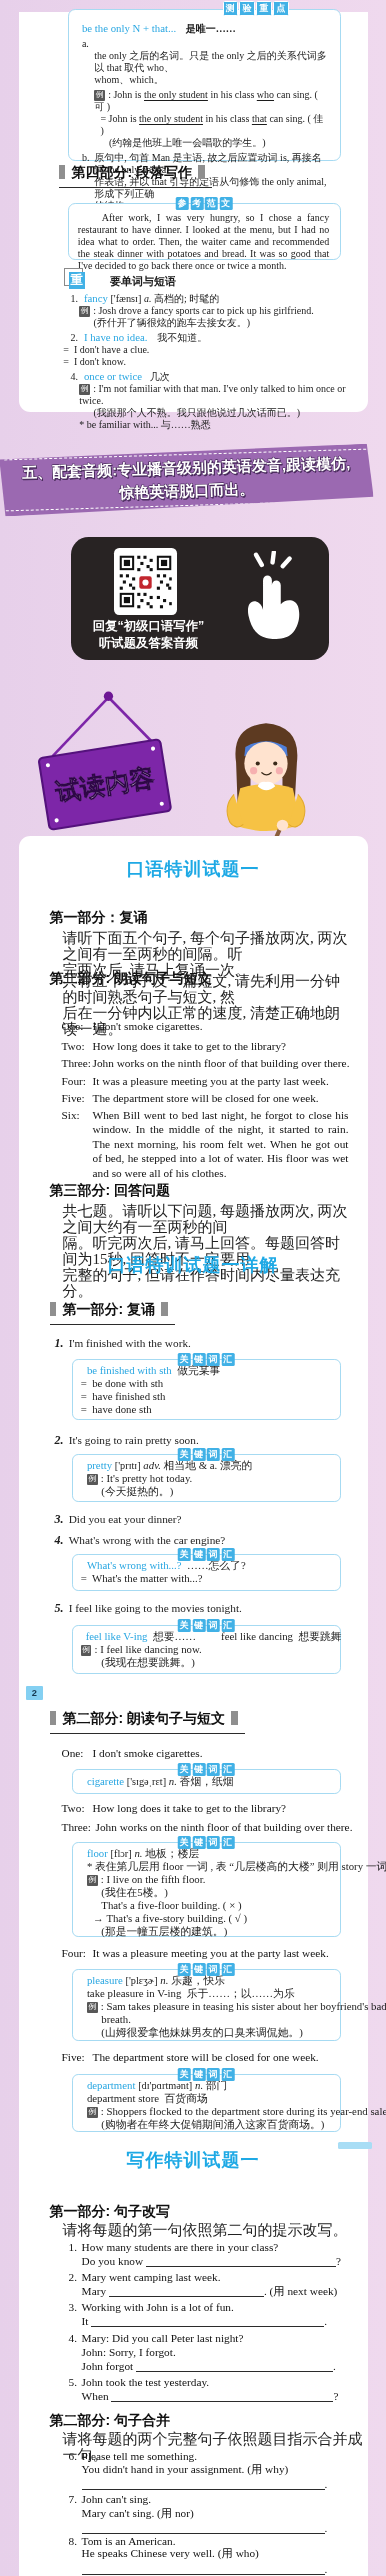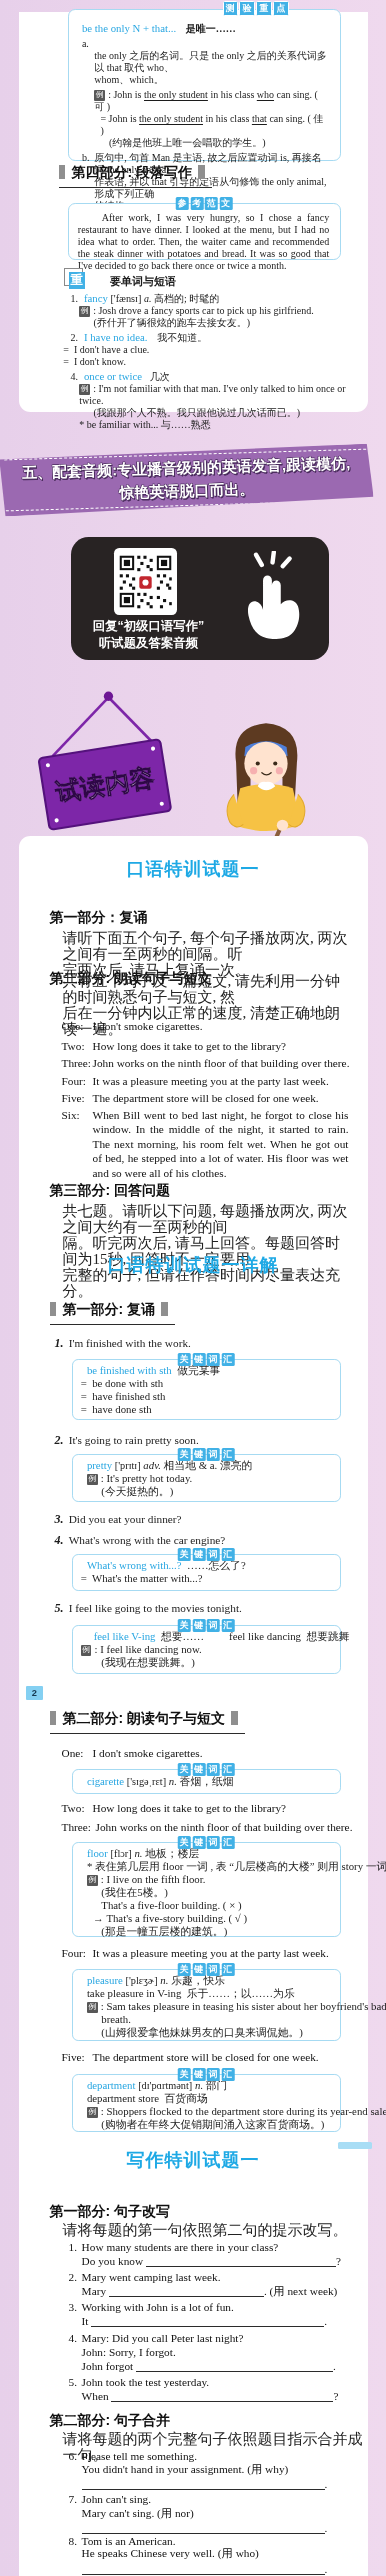--- a/index.html
+++ b/index.html
@@ -355,21 +355,21 @@
   </div>
 
   <div class="abs" style="left:36px;top:765px;font-size:11.3px"><span class="inum">5.</span><span>I feel like going to the movies tonight.</span></div>
   <div class="kwbox" style="top:789px;height:49px">
     <div class="kwlabel">
         <span>关</span>
         <span>键</span>
         <span>词</span>
         <span>汇</span>
       </div>
-    <div class="kwline" style="margin-left:13px"><span class="keyword">feel like V-ing</span>&nbsp; <span>想要……</span><span style="margin-left:25px">feel like dancing</span>&nbsp; <span>想要跳舞</span></div>
+    <div class="kwline" style="margin-left:5px"><span class="keyword">feel like V-ing</span>&nbsp; <span>想要……</span><span style="margin-left:25px">feel like dancing</span>&nbsp; <span>想要跳舞</span></div>
     <div class="kwline" style="margin-left:0"><span class="exmark">例</span>: <span>I feel like dancing now.</span></div>
     <div class="kwline" style="margin-left:20.6px">(我现在想要跳舞。)</div>
   </div>
 
   <div class="badge">2</div>
 
   <div class="abs" style="left:31px;top:874px">
     <span class="barhead"><span class="gbar"></span><span class="txt">第二部分: 朗读句子与短文</span><span class="gbar"></span></span>
   </div>
 

